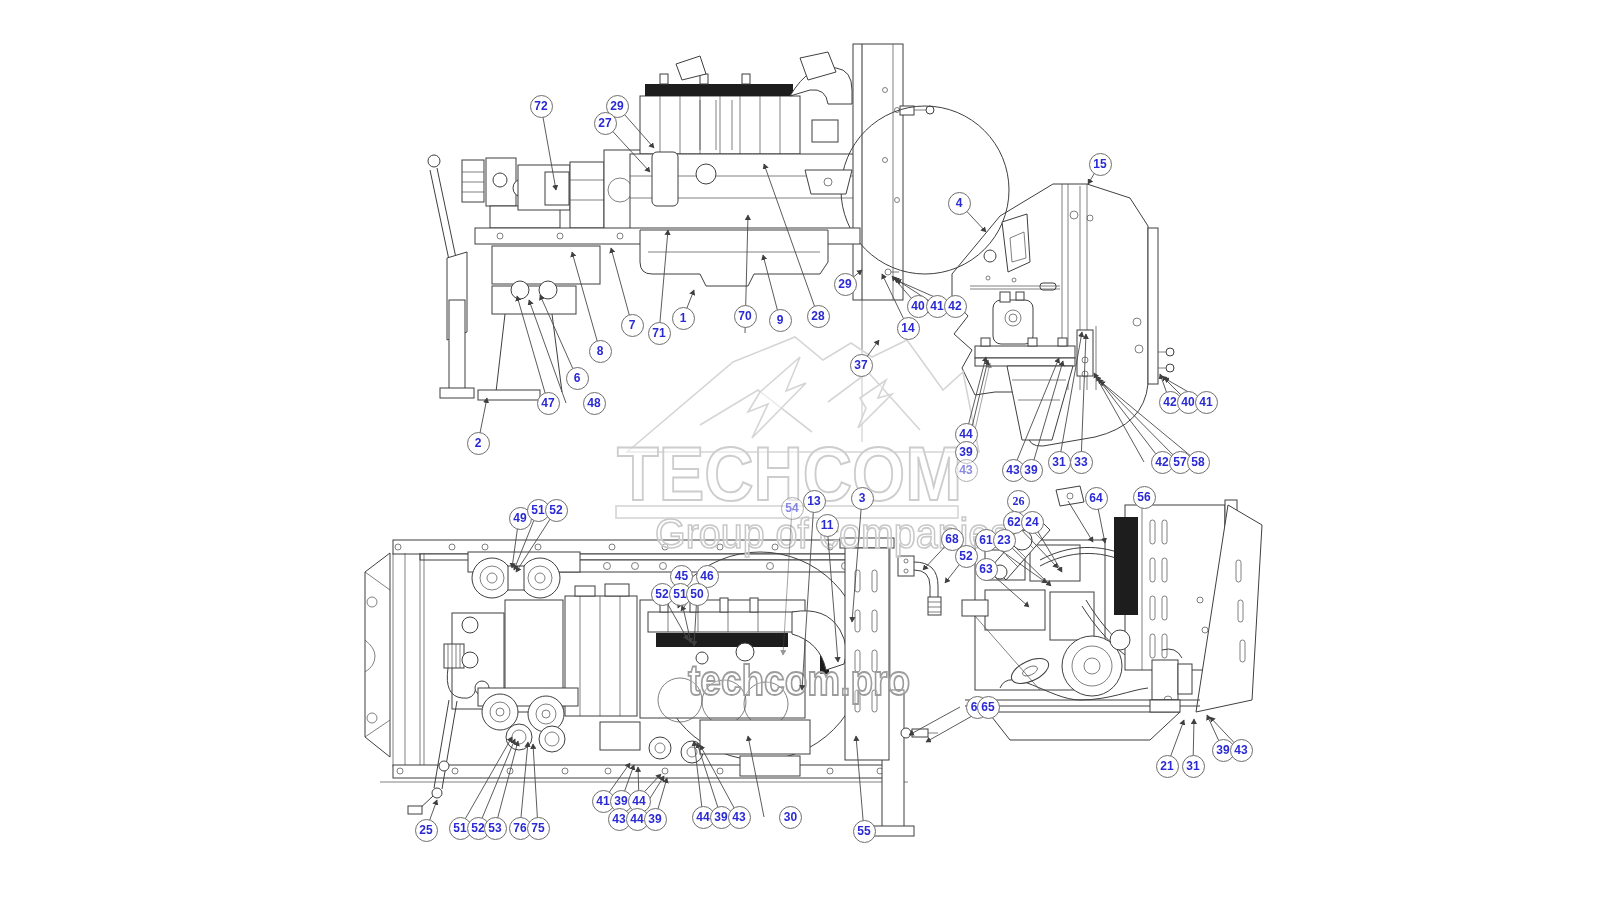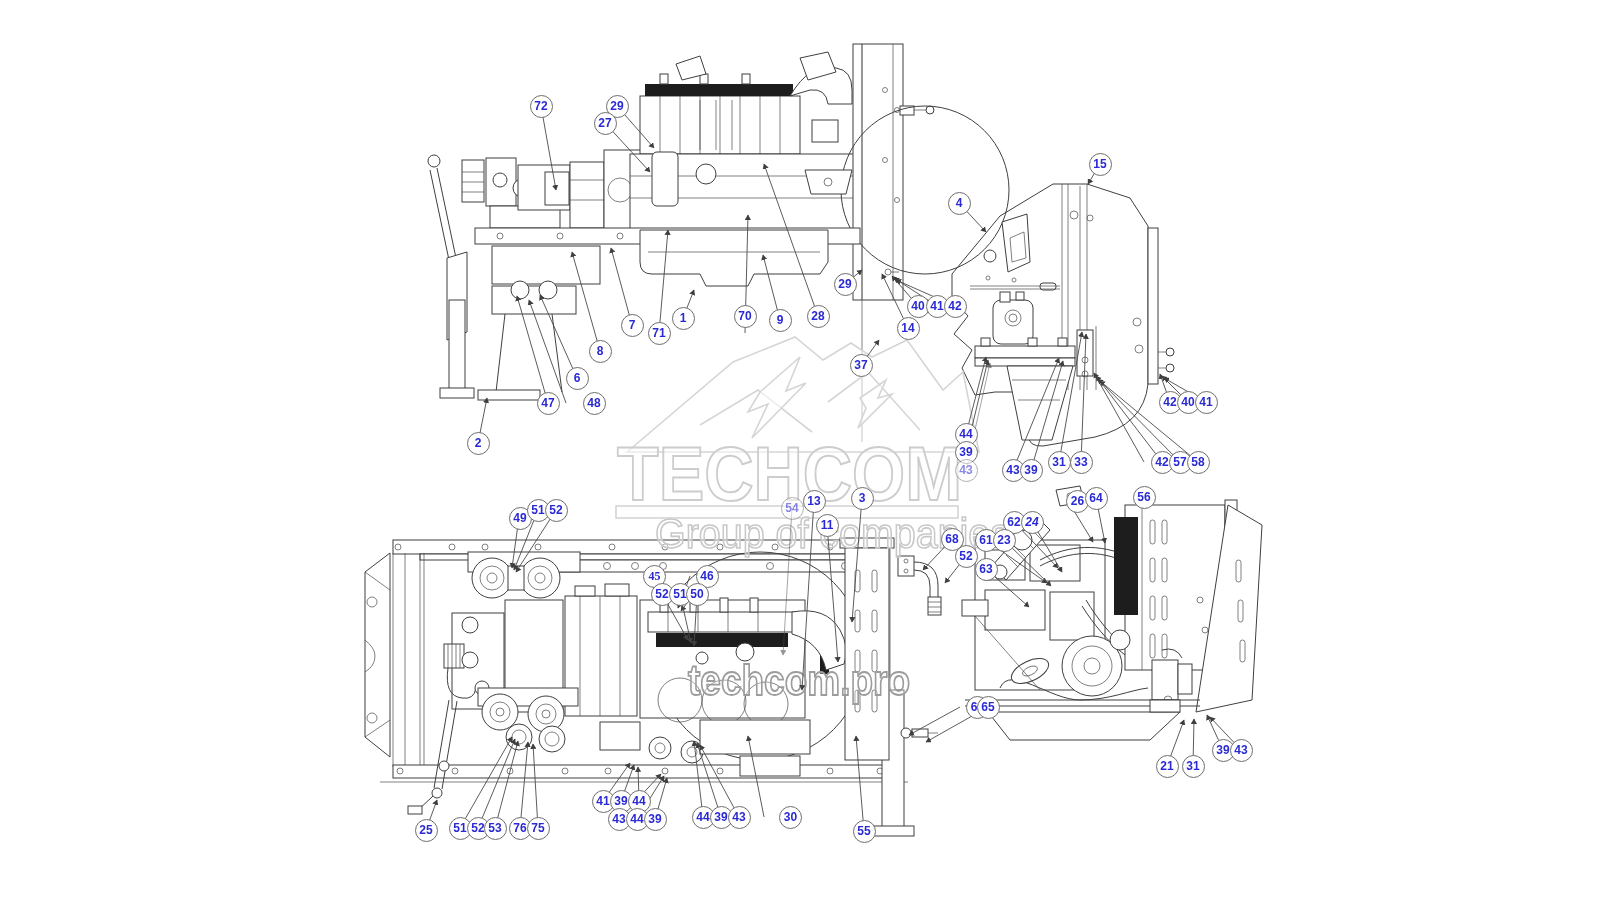--- a/index.html
+++ b/index.html
@@ -472,31 +472,31 @@
       <div class="callout" style="left: 1158.5px; top: 390.5px;">42</div>
       <div class="callout" style="left: 1176.5px; top: 390.5px;">40</div>
       <div class="callout" style="left: 1194.5px; top: 390.5px;">41</div>
       <div class="callout" style="left: 508.5px; top: 498.5px; margin-top: 8px;">49</div>
       <div class="callout" style="left: 526.5px; top: 498.5px;">51</div>
       <div class="callout" style="left: 544.5px; top: 498.5px;">52</div>
       <div class="callout faded" style="left: 780.5px; top: 496.5px;">54</div>
       <div class="callout" style="left: 802.5px; top: 489.5px;">13</div>
       <div class="callout" style="left: 850.5px; top: 486.5px;">3</div>
       <div class="callout" style="left: 815.5px; top: 513.5px;">11</div>
-      <div class="callout" style="left: 643px; top: 564.5px; font-family: Liberation Serif, serif;">45</div>
+      <div class="callout" style="left: 670px; top: 564.5px;">45</div>
       <div class="callout" style="left: 695.5px; top: 564.5px;">46</div>
       <div class="callout" style="left: 650.5px; top: 582.5px;">52</div>
       <div class="callout" style="left: 668.5px; top: 582.5px;">51</div>
       <div class="callout" style="left: 685.5px; top: 582.5px;">50</div>
       <div class="callout" style="left: 940.5px; top: 527.5px;">68</div>
       <div class="callout" style="left: 954.5px; top: 544.5px;">52</div>
-      <div class="callout" style="left: 1066px; top: 489.5px;">26</div>
+      <div class="callout" style="left: 1007px; top: 489.5px; font-family: Liberation Serif, serif;">26</div>
       <div class="callout" style="left: 1084.5px; top: 486.5px;">64</div>
       <div class="callout" style="left: 1002.5px; top: 510.5px;">62</div>
-      <div class="callout" style="left: 1020.5px; top: 510.5px; font-style: italic;">24</div>
+      <div class="callout" style="left: 1020.5px; top: 510.5px;">24</div>
       <div class="callout" style="left: 974.5px; top: 528.5px;">61</div>
       <div class="callout" style="left: 992.5px; top: 528.5px;">23</div>
       <div class="callout" style="left: 974.5px; top: 557.5px;">63</div>
       <div class="callout" style="left: 966px; top: 695.5px;">66</div>
       <div class="callout" style="left: 976.5px; top: 695.5px;">65</div>
       <div class="callout" style="left: 414.5px; top: 818.5px;">25</div>
       <div class="callout" style="left: 448.5px; top: 816.5px;">51</div>
       <div class="callout" style="left: 466.5px; top: 816.5px;">52</div>
       <div class="callout" style="left: 483.5px; top: 816.5px;">53</div>
       <div class="callout" style="left: 508.5px; top: 816.5px;">76</div>

